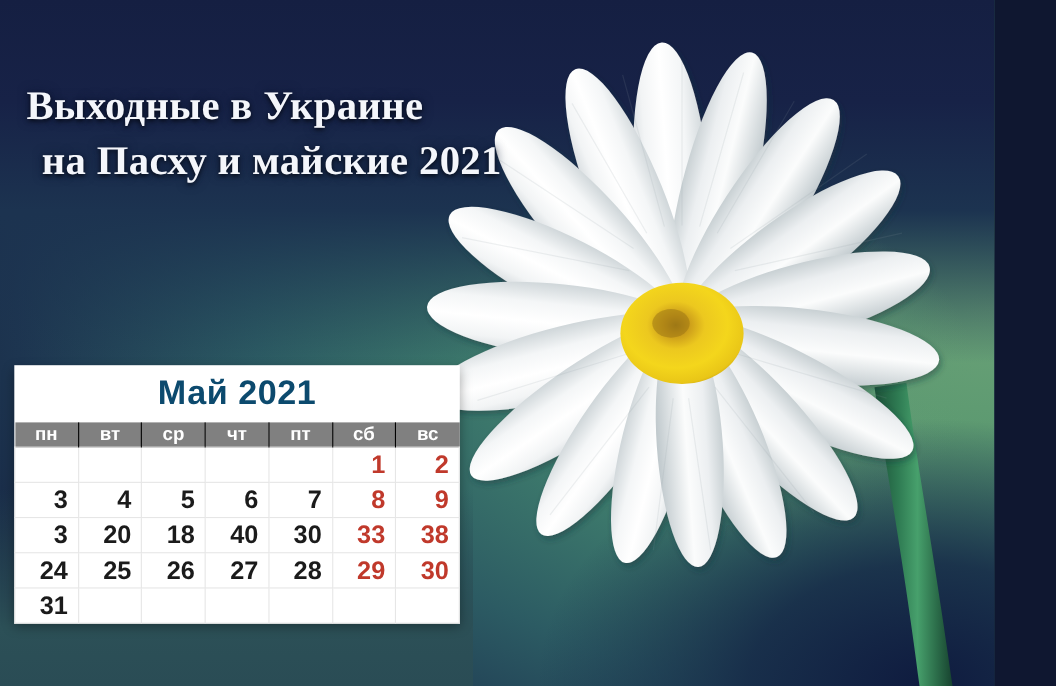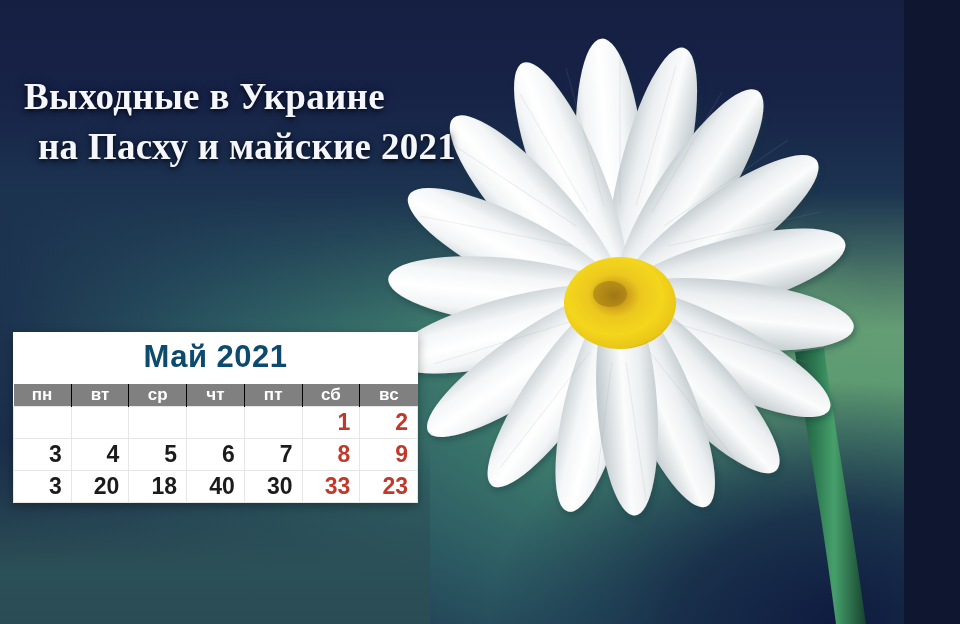--- a/index.html
+++ b/index.html
@@ -204,20 +204,38 @@
             <td class="wk ">8</td>
             <td class="wk ">9</td>
           </tr>
           <tr>
             <td class="">3</td>
             <td class="">20</td>
             <td class="">18</td>
             <td class="">40</td>
             <td class="">30</td>
             <td class="wk ">33</td>
-            <td class="wk ">23</td>
+            <td class="wk ">38</td>
+          </tr>
+          <tr>
+            <td class="">24</td>
+            <td class="">25</td>
+            <td class="">26</td>
+            <td class="">27</td>
+            <td class="">28</td>
+            <td class="wk ">29</td>
+            <td class="wk ">30</td>
+          </tr>
+          <tr>
+            <td class="">31</td>
+            <td class="empty"></td>
+            <td class="empty"></td>
+            <td class="empty"></td>
+            <td class="empty"></td>
+            <td class="wk empty"></td>
+            <td class="wk empty"></td>
           </tr>
         </tbody>
     </table>
 
   </div>
 
 </div>
 
 </body></html>

